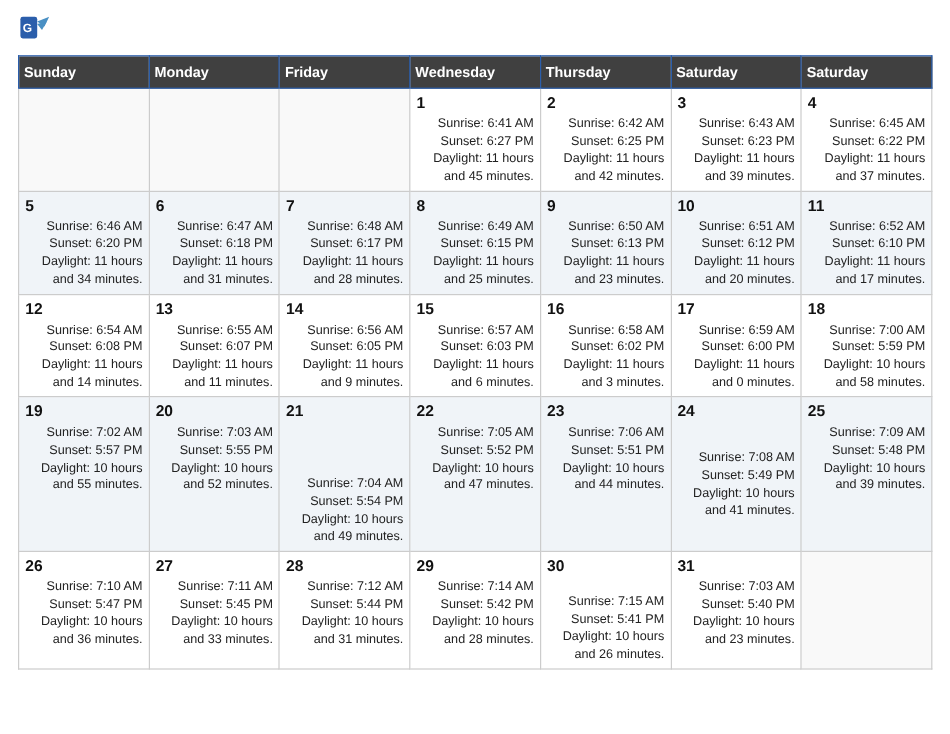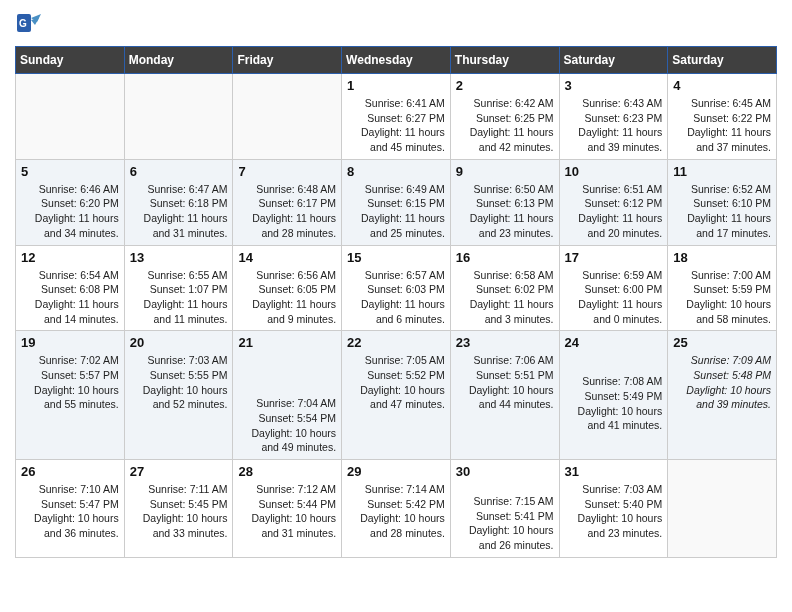--- a/index.html
+++ b/index.html
@@ -213,21 +213,21 @@
           <td>
             <div class="day-number">12</div>
             <div class="day-info" style="white-space: pre-line;">Sunrise: 6:54 AM
 Sunset: 6:08 PM
 Daylight: 11 hours
 and 14 minutes.</div>
           </td>
           <td>
             <div class="day-number">13</div>
             <div class="day-info" style="white-space: pre-line;">Sunrise: 6:55 AM
-Sunset: 1:07 PM
+Sunset: 6:07 PM
 Daylight: 11 hours
 and 11 minutes.</div>
           </td>
           <td>
             <div class="day-number">14</div>
             <div class="day-info" style="white-space: pre-line;">Sunrise: 6:56 AM
 Sunset: 6:05 PM
 Daylight: 11 hours
 and 9 minutes.</div>
           </td>
@@ -298,21 +298,21 @@
           </td>
           <td>
             <div class="day-number">24</div>
             <div class="day-info" style="white-space: pre-line; margin-top: 24px;">Sunrise: 7:08 AM
 Sunset: 5:49 PM
 Daylight: 10 hours
 and 41 minutes.</div>
           </td>
           <td>
             <div class="day-number">25</div>
-            <div class="day-info" style="white-space: pre-line; font-style: italic;">Sunrise: 7:09 AM
+            <div class="day-info" style="white-space: pre-line;">Sunrise: 7:09 AM
 Sunset: 5:48 PM
 Daylight: 10 hours
 and 39 minutes.</div>
           </td>
         </tr>
         <tr>
           <td>
             <div class="day-number">26</div>
             <div class="day-info" style="white-space: pre-line;">Sunrise: 7:10 AM
 Sunset: 5:47 PM

